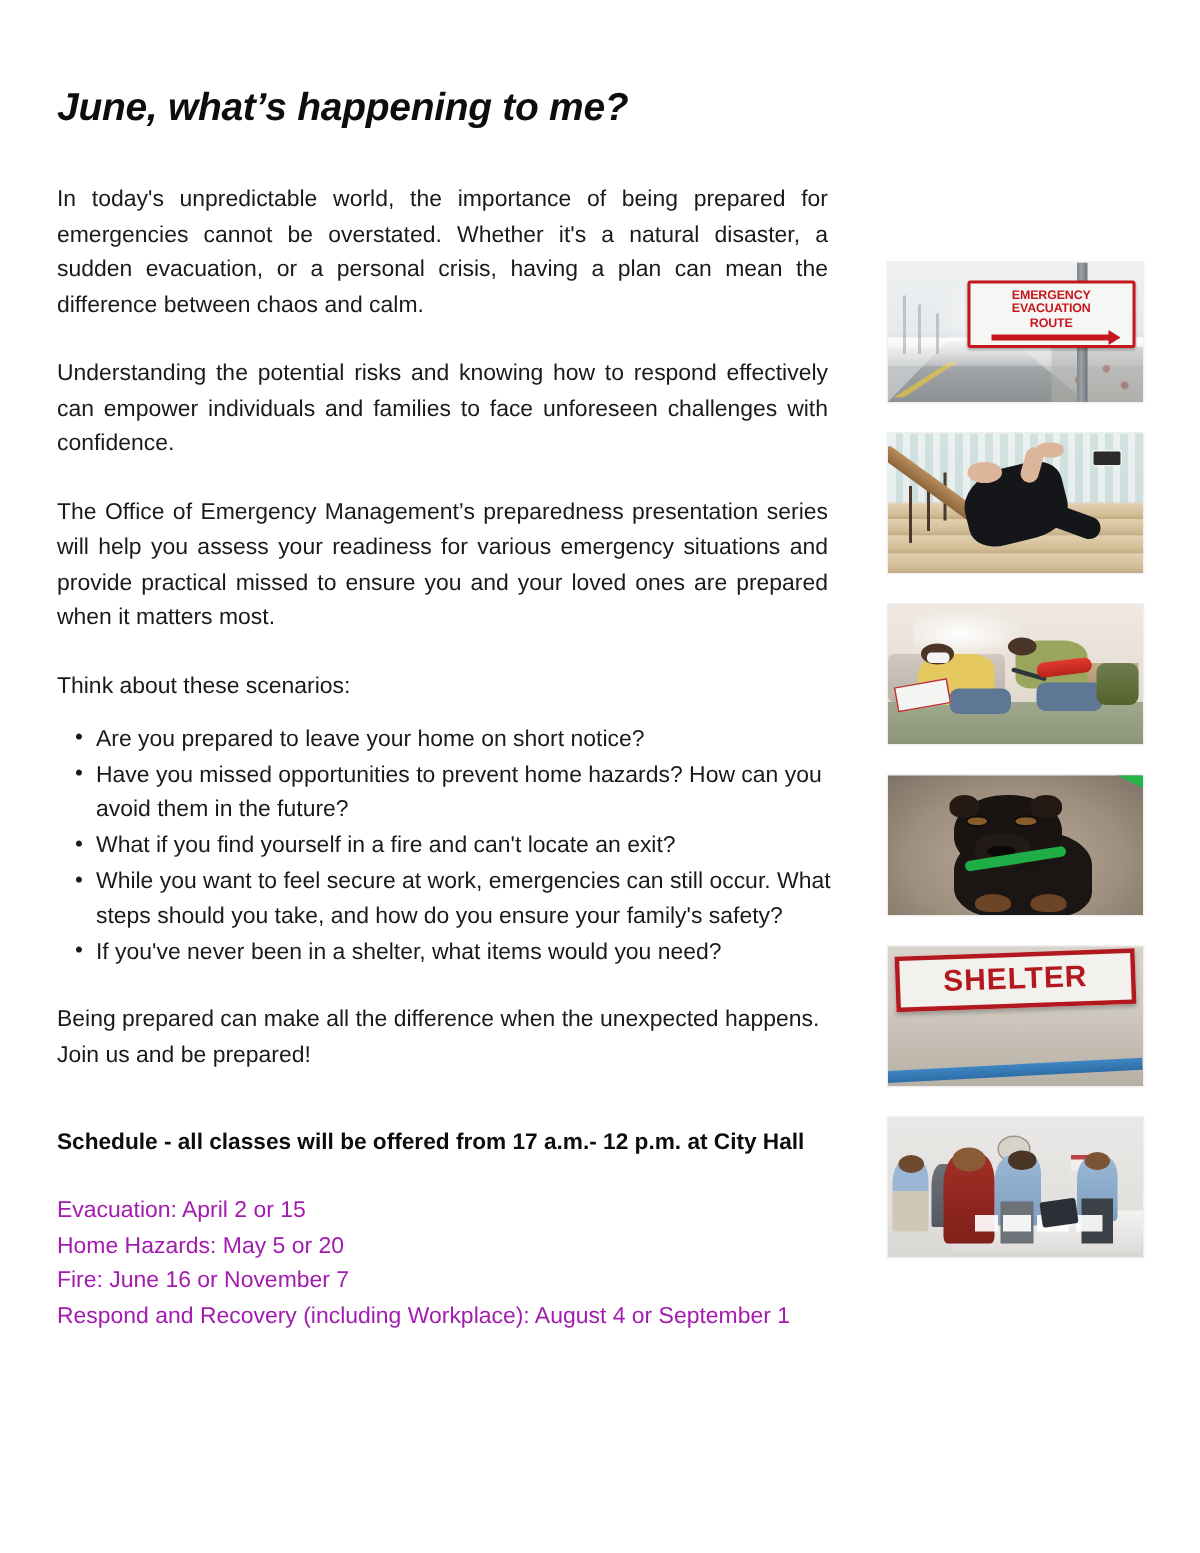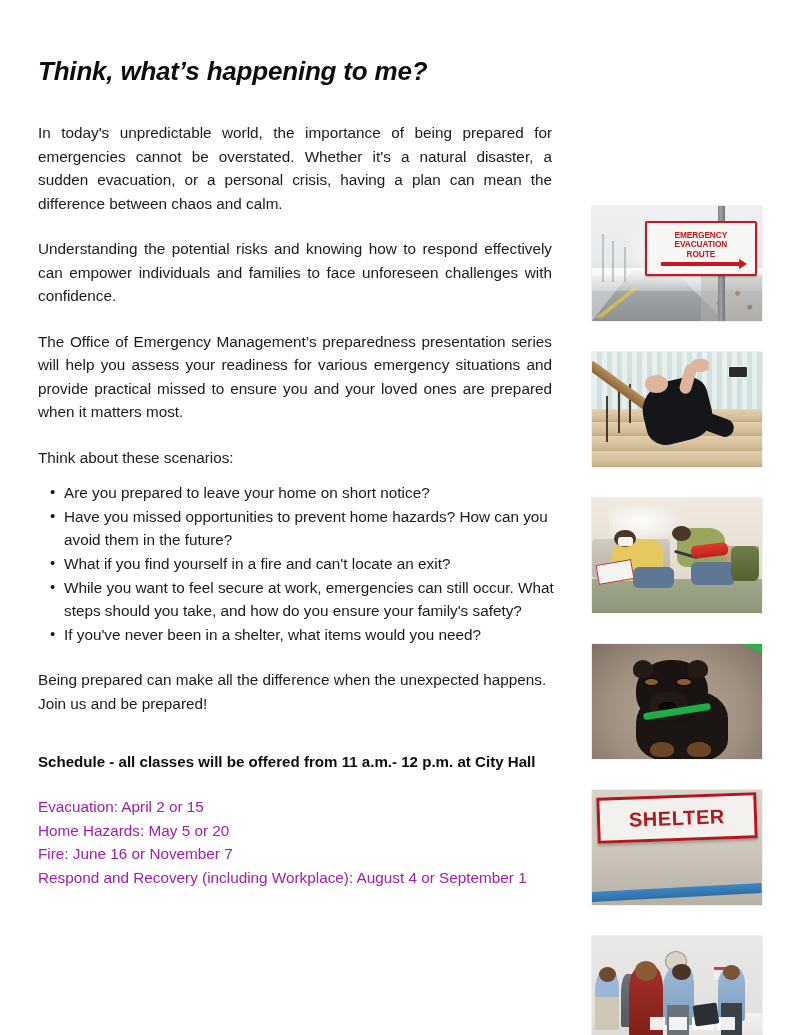--- a/index.html
+++ b/index.html
@@ -99,26 +99,25 @@
   
   .photo-col {
     position: absolute;
     left: 592px;
     top: 175px;
     width: 170px;
   }
   .photo {
     position: relative;
     width: 170px;
-    height: 115px;
+    height: 93px;
     margin-bottom: 21px;
     overflow: hidden;
     background: #cfcfcf;
     box-shadow: 0 0 0 1px rgba(0,0,0,0.06);
-    margin-top: 31px;
   }
   .photo:last-child { margin-bottom: 0; }
 
   
   .ph-evac {
     background:
       linear-gradient(180deg, #eef0f2 0%, #e7eaec 48%, #dfe2e4 60%, #c9ccce 62%, #b9bcbe 100%);
   }
   .ph-evac .road {
     position: absolute; left: 0; bottom: 0; width: 78%; height: 44%;
@@ -457,41 +456,41 @@
     border-radius: 34% 30% 6% 6%;
   }
 </style>
 </head>
 <body>
 
 <div class="page">
 
   <div class="text-col">
 
-    <h1 class="doc-title">Think, what’s happening to me?</h1>
+    <h1 class="doc-title">June, what’s happening to me?</h1>
 
     <p class="para">In today's unpredictable world, the importance of being prepared for emergencies cannot be overstated. Whether it's a natural disaster, a sudden evacuation, or a personal crisis, having a plan can mean the difference between chaos and calm.</p>
 
     <p class="para">Understanding the potential risks and knowing how to respond effectively can empower individuals and families to face unforeseen challenges with confidence.</p>
 
     <p class="para">The Office of Emergency Management’s preparedness presentation series will help you assess your readiness for various emergency situations and provide practical missed to ensure you and your loved ones are prepared when it matters most.</p>
 
     <p class="scenario-lead">Think about these scenarios:</p>
 
     <ul class="scenarios">
       <li>Are you prepared to leave your home on short notice?</li>
       <li>Have you missed opportunities to prevent home hazards? How can you avoid them in the future?</li>
       <li>What if you find yourself in a fire and can't locate an exit?</li>
       <li>While you want to feel secure at work, emergencies can still occur. What steps should you take, and how do you ensure your family's safety?</li>
       <li>If you've never been in a shelter, what items would you need?</li>
     </ul>
 
     <p class="closing">Being prepared can make all the difference when the unexpected happens. Join us and be prepared!</p>
 
-    <p class="schedule-heading">Schedule - all classes will be offered from 11 a.m.- 12 p.m. at City Hall</p>
+    <p class="schedule-heading">Schedule - all classes will be offered from 17 a.m.- 12 p.m. at City Hall</p>
 
     <div class="schedule-list">
       <div class="sched-row">Evacuation: April 2 or 15</div>
       <div class="sched-row">Home Hazards: May 5 or 20</div>
       <div class="sched-row">Fire: June 16 or November 7</div>
       <div class="sched-row">Respond and Recovery (including Workplace): August 4 or September 1</div>
     </div>
 
   </div>
 

